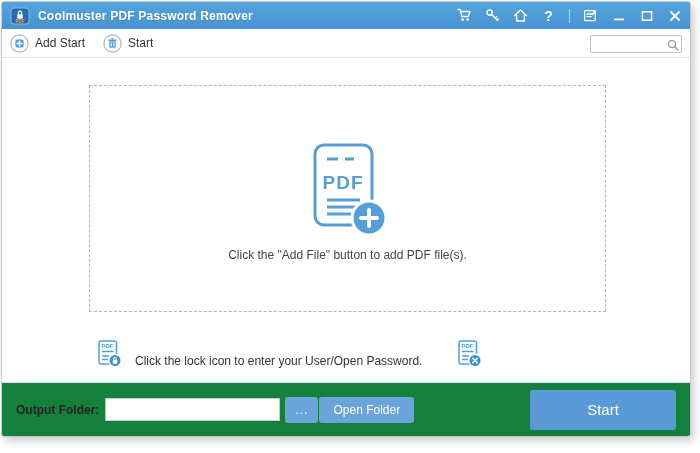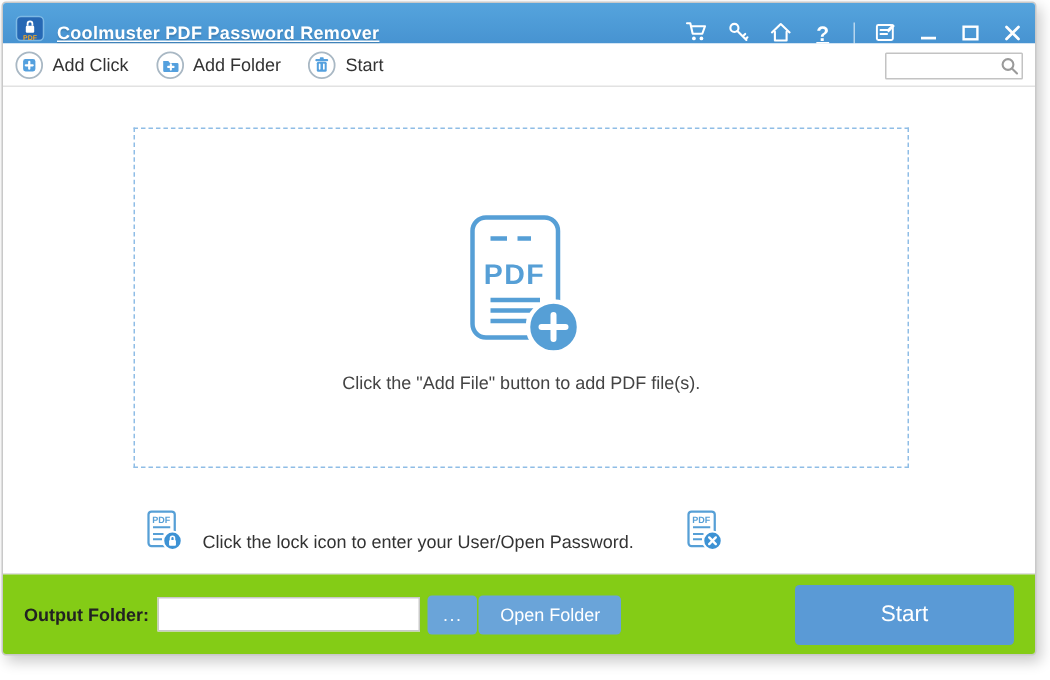--- a/index.html
+++ b/index.html
@@ -7,23 +7,22 @@
   .app-window {
     position: absolute; left: 1px; top: 1px; width: 690px; height: 436px;
     background: #fff; border: 1px solid #c9c9c9; border-radius: 3px;
     box-shadow: 3px 4px 9px rgba(0,0,0,0.20);
     overflow: hidden; display: flex; flex-direction: column;
   }
   
   .titlebar {
     height: 27px; flex: 0 0 27px;
     background: linear-gradient(#55a4dd, #4793d1);
-    display: flex; align-items: flex-end; padding: 0 8px;
+    display: flex; align-items: center; padding: 0 8px;
     color: #fff;
-    text-decoration: underline;
   }
   .app-ico { width: 20px; height: 20px; margin-right: 8px; display: flex; align-items: center; }
   .win-title { font-size: 12px; font-weight: bold; letter-spacing: .2px; text-shadow: 0 1px 1px rgba(0,0,0,.15); }
   .tb-right { margin-left: auto; display: flex; align-items: center; gap: 13px; }
   .tb-right .tico { width: 15px; height: 15px; display: flex; align-items: center; justify-content: center; cursor: pointer; }
   .tb-sep { width: 1px; height: 14px; background: rgba(255,255,255,.6); }
   .qmark { font-size: 14px; font-weight: bold; color: #fff; line-height: 1; }
   
   .toolbar {
     height: 29px; flex: 0 0 29px; background: #fff;
@@ -46,21 +45,21 @@
     display: flex; flex-direction: column; align-items: center; justify-content: center;
     padding-top: 6px;
   }
   .drop-text { font-size: 12px; color: #444; margin-top: 6px; }
   .hint-row { position: absolute; display: flex; align-items: flex-end; gap: 13px; height: 30px; }
   .hint-row.h1 { left: 95px; top: 280px; }
   .hint-row.h2 { left: 455px; top: 280px; }
   .hint-text { font-size: 12px; color: #333; }
   
   .footer {
-    flex: 0 0 54px; background: #84cc16; border-top: 1px solid #e0e0e0;
+    flex: 0 0 54px; background: #15803d; border-top: 1px solid #e0e0e0;
     display: flex; align-items: center; padding: 0 14px;
   }
   .out-label { font-size: 12px; font-weight: bold; color: #222; margin-right: 6px; white-space: nowrap; }
   .out-input {
     width: 175px; height: 23px; border: 1px solid #c9c9c9; background: #fff;
     font-size: 12px; padding: 0 4px; outline: none; color: #333;
   }
   .btn { border: none; color: #fff; cursor: pointer; font-family: "Liberation Sans", sans-serif; }
   .btn-browse {
     width: 33px; height: 26px; margin-left: 5px; background: #6aa4d9; border-radius: 3px;
@@ -138,29 +137,21 @@
     </span>
   </div>
 
   <div class="toolbar">
     <span class="tool-btn">
       <svg width="19" height="19" viewBox="0 0 19 19">
         <circle cx="9.5" cy="9.5" r="8.6" fill="#fff" stroke="#a9b8c4" stroke-width="1.2"></circle>
         <rect x="5.4" y="5.4" width="8.2" height="8.2" rx="1.6" fill="#54a0de"></rect>
         <path d="M9.5 7.2 V11.8 M7.2 9.5 H11.8" stroke="#fff" stroke-width="1.5" stroke-linecap="round"></path>
       </svg>
-      <span class="lbl">Add Click</span>
-    </span>
-    <span class="tool-btn">
-      <svg width="19" height="19" viewBox="0 0 19 19">
-        <circle cx="9.5" cy="9.5" r="8.6" fill="#fff" stroke="#a9b8c4" stroke-width="1.2"></circle>
-        <path d="M4.8 6.6 h3.4 l1.1 1.4 h4.9 a0.8 0.8 0 0 1 0.8 0.8 v4.4 a0.8 0.8 0 0 1 -0.8 0.8 h-8.6 a0.8 0.8 0 0 1 -0.8 -0.8 z" fill="#54a0de"></path>
-        <path d="M9.9 8.8 V12.4 M8.1 10.6 H11.7" stroke="#fff" stroke-width="1.4" stroke-linecap="round"></path>
-      </svg>
-      <span class="lbl">Add Folder</span>
+      <span class="lbl">Add Start</span>
     </span>
     <span class="tool-btn">
       <svg width="19" height="19" viewBox="0 0 19 19">
         <circle cx="9.5" cy="9.5" r="8.6" fill="#fff" stroke="#a9b8c4" stroke-width="1.2"></circle>
         <rect x="6.2" y="7.2" width="6.6" height="6.6" rx="1" fill="#54a0de"></rect>
         <rect x="5.2" y="5.4" width="8.6" height="1.5" rx="0.7" fill="#54a0de"></rect>
         <rect x="8.2" y="4.2" width="2.6" height="1.4" rx="0.5" fill="#54a0de"></rect>
         <path d="M8.1 8.8 V12 M10.9 8.8 V12" stroke="#fff" stroke-width="1.1" stroke-linecap="round"></path>
       </svg>
       <span class="lbl">Start</span>

